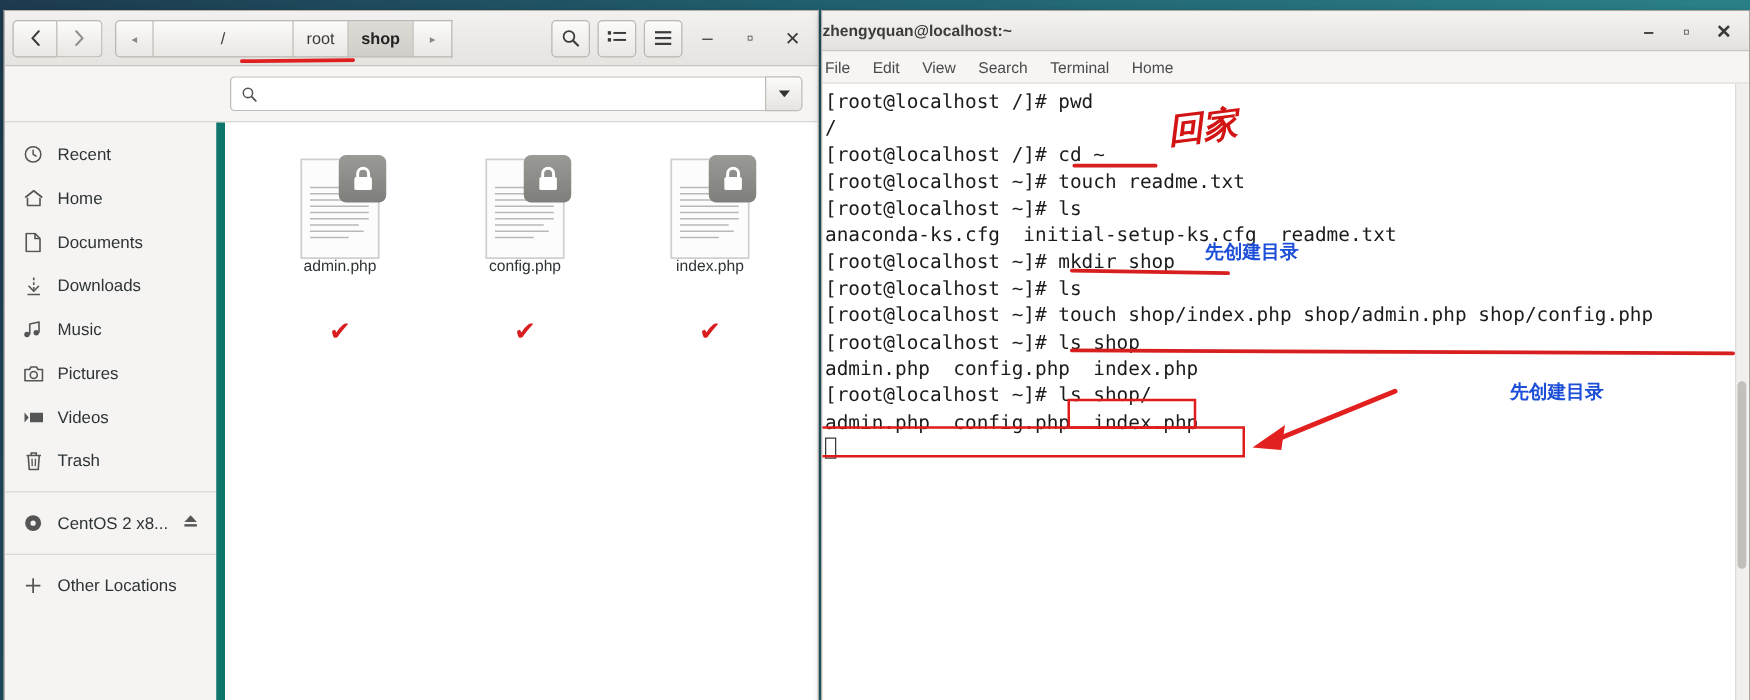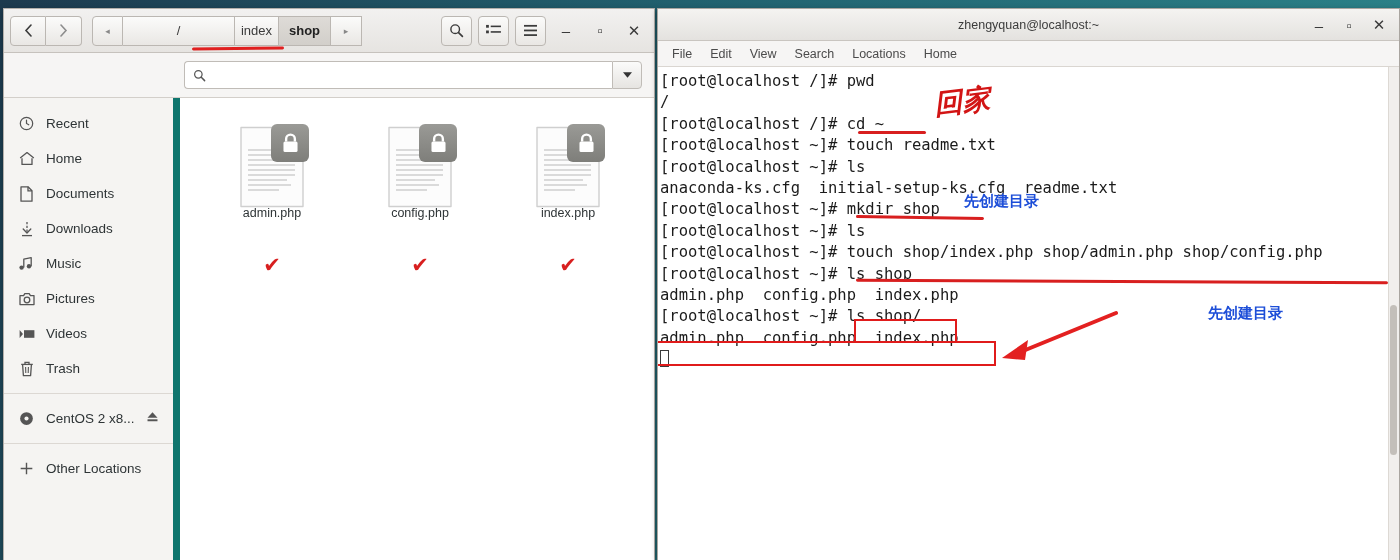--- a/index.html
+++ b/index.html
@@ -172,34 +172,34 @@
     background: #ffffff;
     border: 1px solid #a9a5a0;
     border-bottom: none;
     display: flex; flex-direction: column;
     box-shadow: 0 2px 6px rgba(0,0,0,.35);
   }
   .term-title {
     height: 32px; flex: 0 0 32px;
     background: linear-gradient(180deg, #f4f3f1 0%, #e4e2df 100%);
     border-bottom: 1px solid #c9c5c0;
-    display: flex; align-items: center; justify-content: center;
+    display: flex; align-items: center; 
     position: relative;
-    font-size: 12.5px; color: #3c3c3c;
+    font-size: 12.5px; color: #3c3c3c; font-weight: bold;
   }
   .term-wbtns {
     position: absolute; right: 6px; top: 0; height: 32px;
     display: flex; align-items: center; gap: 2px;
   }
   .term-menu {
     height: 26px; flex: 0 0 26px;
     background: #f6f5f4;
     border-bottom: 1px solid #dad6d1;
     display: flex; align-items: center;
-    padding-left: 14px; gap: 18px;
+    padding-left: 2px; gap: 18px;
     font-size: 12.5px; color: #4b4b4b;
   }
   .term-menu span { cursor: pointer; }
   .term-screen {
     flex: 1; background: #fff;
     position: relative; overflow: hidden;
     font-family: "DejaVu Sans Mono", monospace;
     font-size: 15.5px;
     line-height: 21.4px;
     color: #1b1b1b;
@@ -253,21 +253,21 @@
       <div class="tbtn">
         <svg width="11" height="13" viewBox="0 0 11 13">
           <path d="M3 1 L8 6.5 L3 12" stroke="#8d8d8d" stroke-width="1.6" fill="none" stroke-linecap="round"></path>
         </svg>
       </div>
     </div>
 
     <div class="btn-group crumbs">
       <div class="tbtn" style="font-size:9px;color:#888">◂</div>
       <div class="tbtn crumb-path">/</div>
-      <div class="tbtn crumb-root">index</div>
+      <div class="tbtn crumb-root">root</div>
       <div class="tbtn crumb-active">shop</div>
       <div class="tbtn" style="font-size:9px;color:#888">▸</div>
       <div class="crumb-underline"></div>
     </div>
 
     <div class="header-right">
       <div class="icon-btn">
         <svg width="15" height="15" viewBox="0 0 16 16">
           <circle cx="6.6" cy="6.6" r="4.6" stroke="#3b3b3b" stroke-width="1.5" fill="none"></circle>
           <path d="M10.2 10.2 L14.3 14.3" stroke="#3b3b3b" stroke-width="1.8" stroke-linecap="round"></path>
@@ -504,21 +504,21 @@
       <div class="wbtn">▫</div>
       <div class="wbtn">✕</div>
     </div>
   </div>
 
   <div class="term-menu">
     <span>File</span>
     <span>Edit</span>
     <span>View</span>
     <span>Search</span>
-    <span>Locations</span>
+    <span>Terminal</span>
     <span>Home</span>
   </div>
 
   <div class="term-screen">
 
     <div class="tline">[root@localhost /]# pwd</div>
     <div class="tline">/</div>
     <div class="tline">[root@localhost /]# cd ~</div>
     <div class="tline">[root@localhost ~]# touch readme.txt</div>
     <div class="tline">[root@localhost ~]# ls</div>

